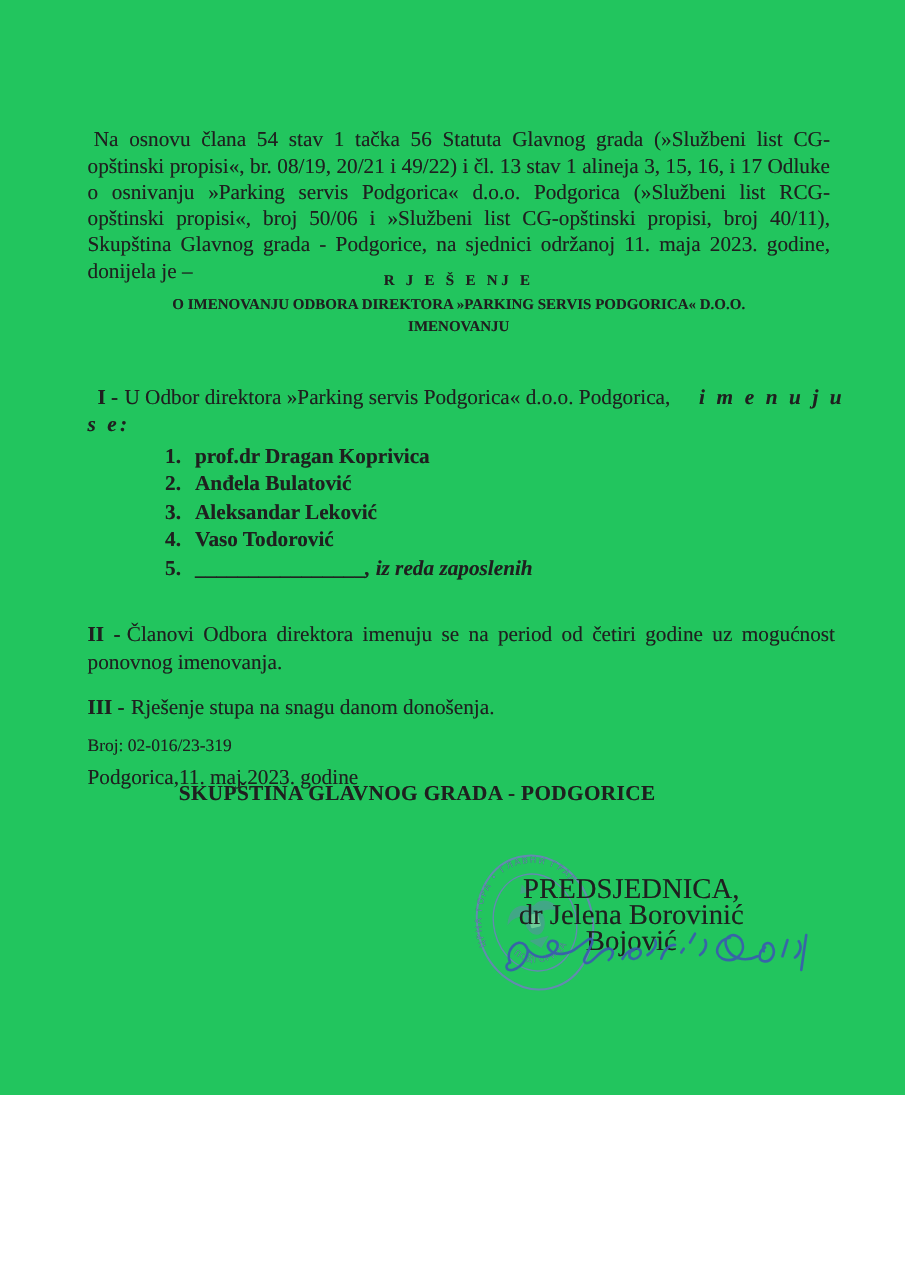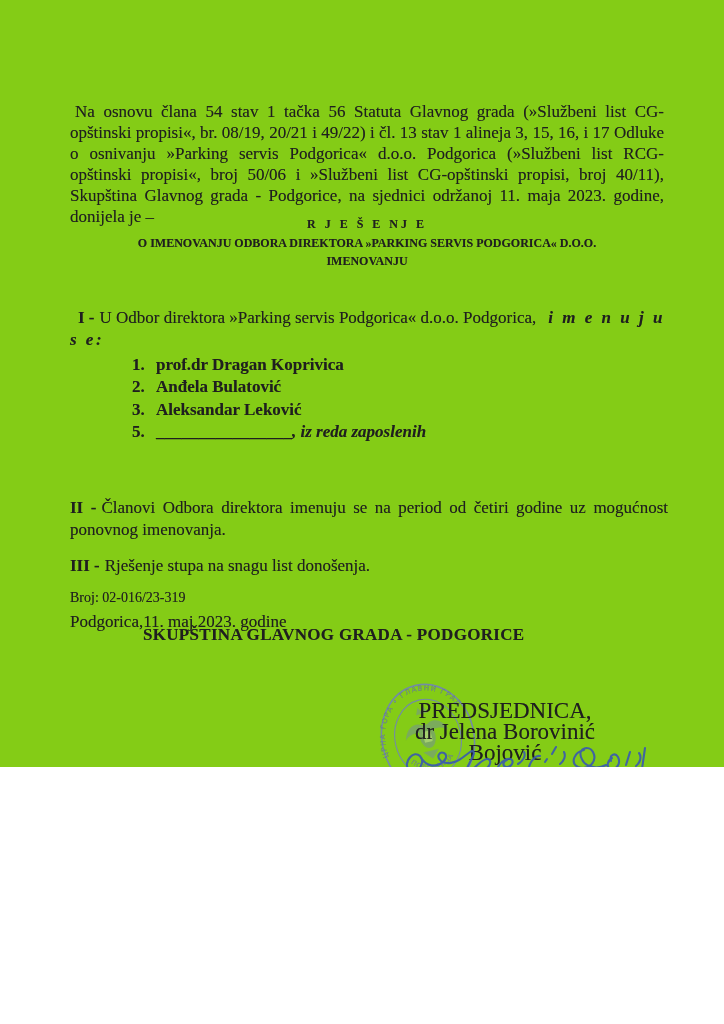--- a/index.html
+++ b/index.html
@@ -1,19 +1,19 @@
 <!DOCTYPE html>
 <html><head>
 <meta charset="utf-8">
 <style>
   html,body{margin:0;padding:0;background:#ffffff;}
   .page{
     position:relative;
-    width:724px;height:767px;
-    background:#84cc16;
+    width:724px;height:876px;
+    background:#22c55e;
     overflow:hidden;
     color:#1f1f1f;
     font-family:"Liberation Serif", serif;
     text-shadow:0 0 0.5px rgba(31,31,31,0.45);
   }
   .abs{position:absolute;}
   .marker{font-weight:bold;margin-right:5px;}
 
   #intro{
     left:70px;top:84px;width:594px;
@@ -25,21 +25,21 @@
     text-align:center;font-weight:bold;
     font-size:12px;line-height:18.5px;
   }
   #title .t1{letter-spacing:3px;display:block;}
   #title .t2{display:block;}
   #title .t3{display:block;}
 
   #sec1{left:70px;top:307px;width:610px;font-size:17px;line-height:21.5px;}
   #sec1 .l1{padding-left:8px;white-space:nowrap;}
   .emph{font-weight:bold;font-style:italic;letter-spacing:2.5px;}
-  #sec1 .emph-lead{margin-left:12px;}
+  #sec1 .emph-lead{margin-left:23px;}
 
   #list{left:132px;top:354px;font-size:17px;line-height:22.4px;font-weight:bold;}
   #list .li{white-space:nowrap;}
   #list .num{display:inline-block;width:24px;}
   #list .blank{letter-spacing:0;}
   #list .suffix{font-style:italic;}
 
   #sec2{left:70px;top:480px;width:598px;font-size:17px;line-height:21.5px;text-align:justify;}
   #sec3{left:70px;top:538px;width:600px;font-size:17px;line-height:21px;}
   #broj{left:70px;top:573px;font-size:14px;line-height:21px;}
@@ -87,30 +87,33 @@
     <div class="li">
       <span class="num">1.</span><span>prof.dr Dragan Koprivica</span>
     </div>
     <div class="li">
       <span class="num">2.</span><span>Anđela Bulatović</span>
     </div>
     <div class="li">
       <span class="num">3.</span><span>Aleksandar Leković</span>
     </div>
     <div class="li">
+      <span class="num">4.</span><span>Vaso Todorović</span>
+    </div>
+    <div class="li">
       <span class="num">5.</span><span class="blank">________________</span><span class="suffix">, iz reda zaposlenih</span>
     </div>
   </div>
 
   <p id="sec2" class="abs">
     <span class="marker">II -</span><span>Članovi Odbora direktora imenuju se na period od četiri godine uz mogućnost ponovnog imenovanja.</span>
   </p>
 
   <p id="sec3" class="abs">
-    <span class="marker">III -</span><span>Rješenje stupa na snagu list donošenja.</span>
+    <span class="marker">III -</span><span>Rješenje stupa na snagu danom donošenja.</span>
   </p>
 
   <p id="broj" class="abs">Broj: 02-016/23-319</p>
   <p id="date" class="abs">Podgorica,11. maj 2023. godine</p>
 
   <div id="org" class="abs">SKUPŠTINA GLAVNOG GRADA - PODGORICE</div>
 
   <div id="stamp" class="abs">
     <svg width="104" height="118" viewBox="0 0 104 118">
       <defs>

